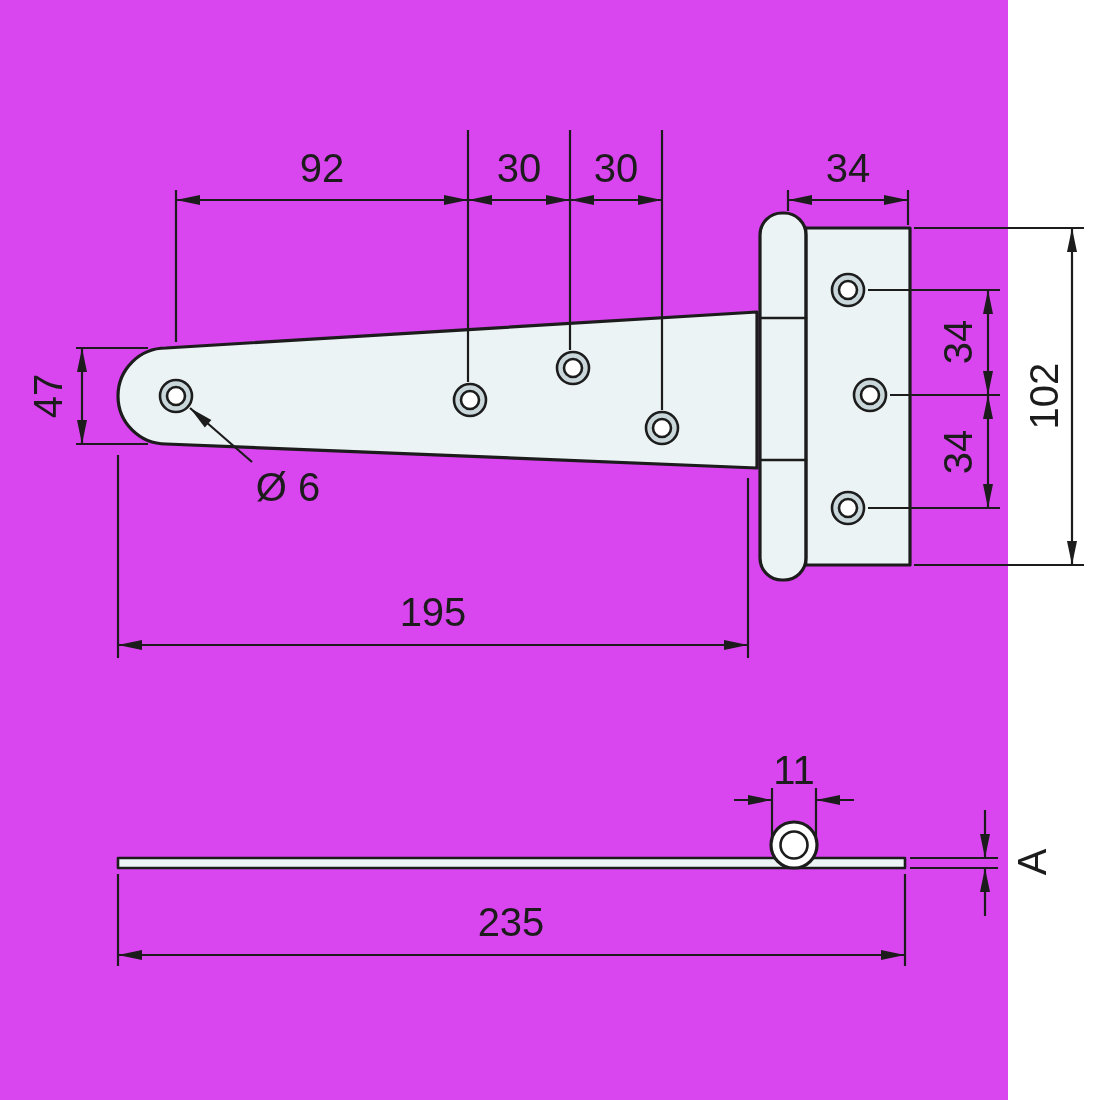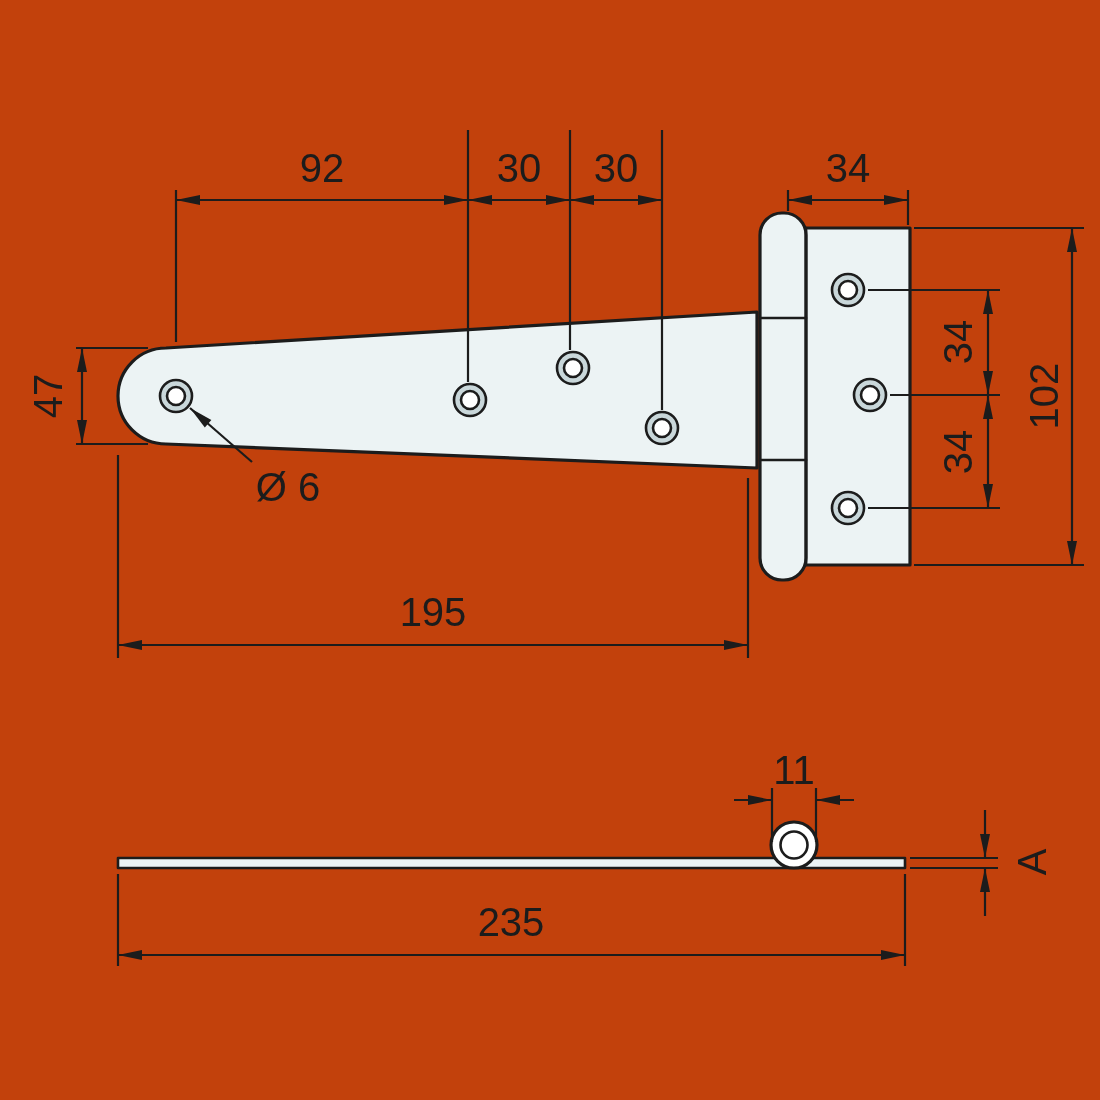--- a/index.html
+++ b/index.html
@@ -1,16 +1,16 @@
 <!DOCTYPE html>
 <html><head>
 <meta charset="utf-8">
 <style>
   html,body{margin:0;padding:0;background:#ffffff}
-  .sheet{width:1100px;height:1100px;background:#c2410c;font-family:"Liberation Sans",sans-serif}
+  .sheet{width:1008px;height:1100px;background:#d946ef;font-family:"Liberation Sans",sans-serif}
   svg{display:block}
   .outline{fill:#ecf3f4;stroke:#1c1c1c;stroke-width:3.2;stroke-linejoin:round}
   .edge{stroke:#1c1c1c;stroke-width:2.6;fill:none;stroke-linecap:round}
   .dim{stroke:#1c1c1c;stroke-width:2.2;fill:none}
   .hole-outer{fill:#c9d7da;stroke:#1c1c1c;stroke-width:2.6}
   .hole-inner{fill:#ffffff;stroke:#1c1c1c;stroke-width:2.6}
   .lbl{font-family:"Liberation Sans",sans-serif;font-size:40px;fill:#1c1c1c;text-anchor:middle}
 </style>
 </head>
 <body>

